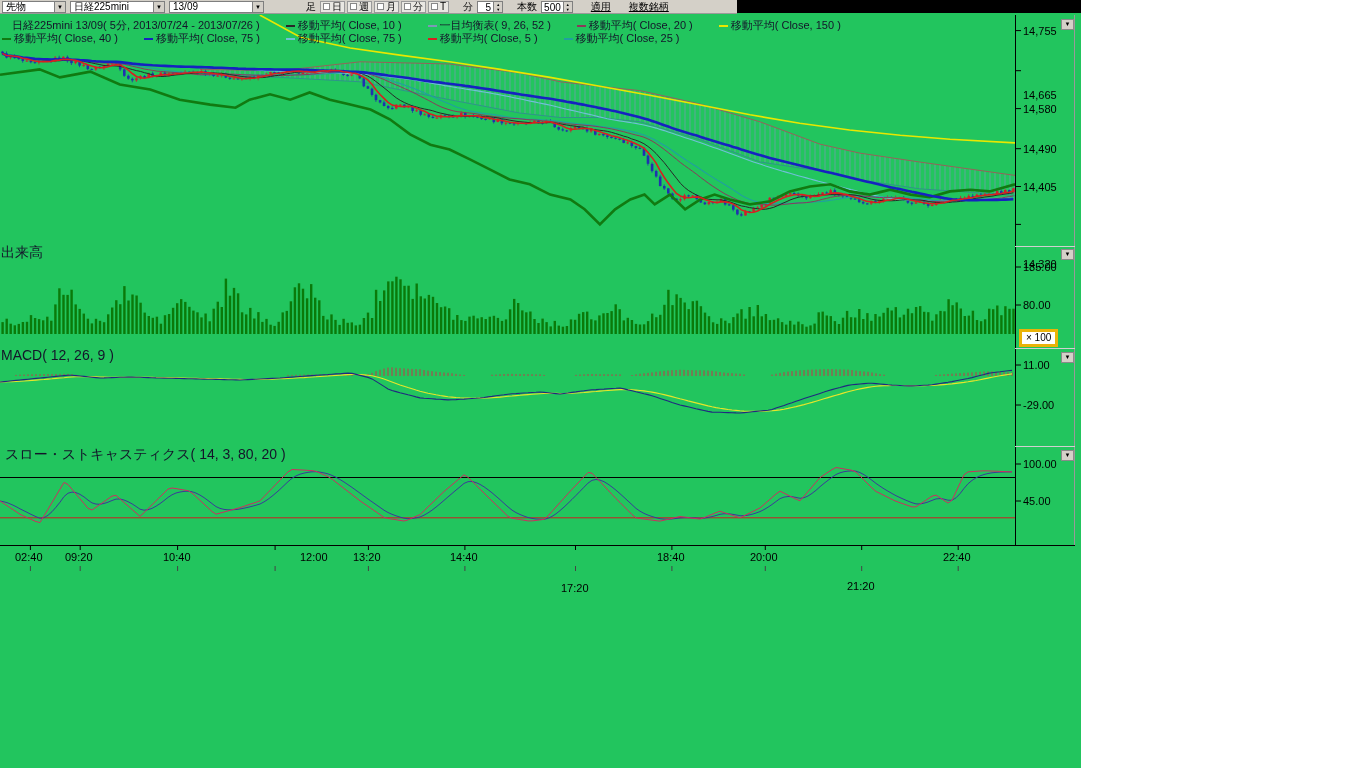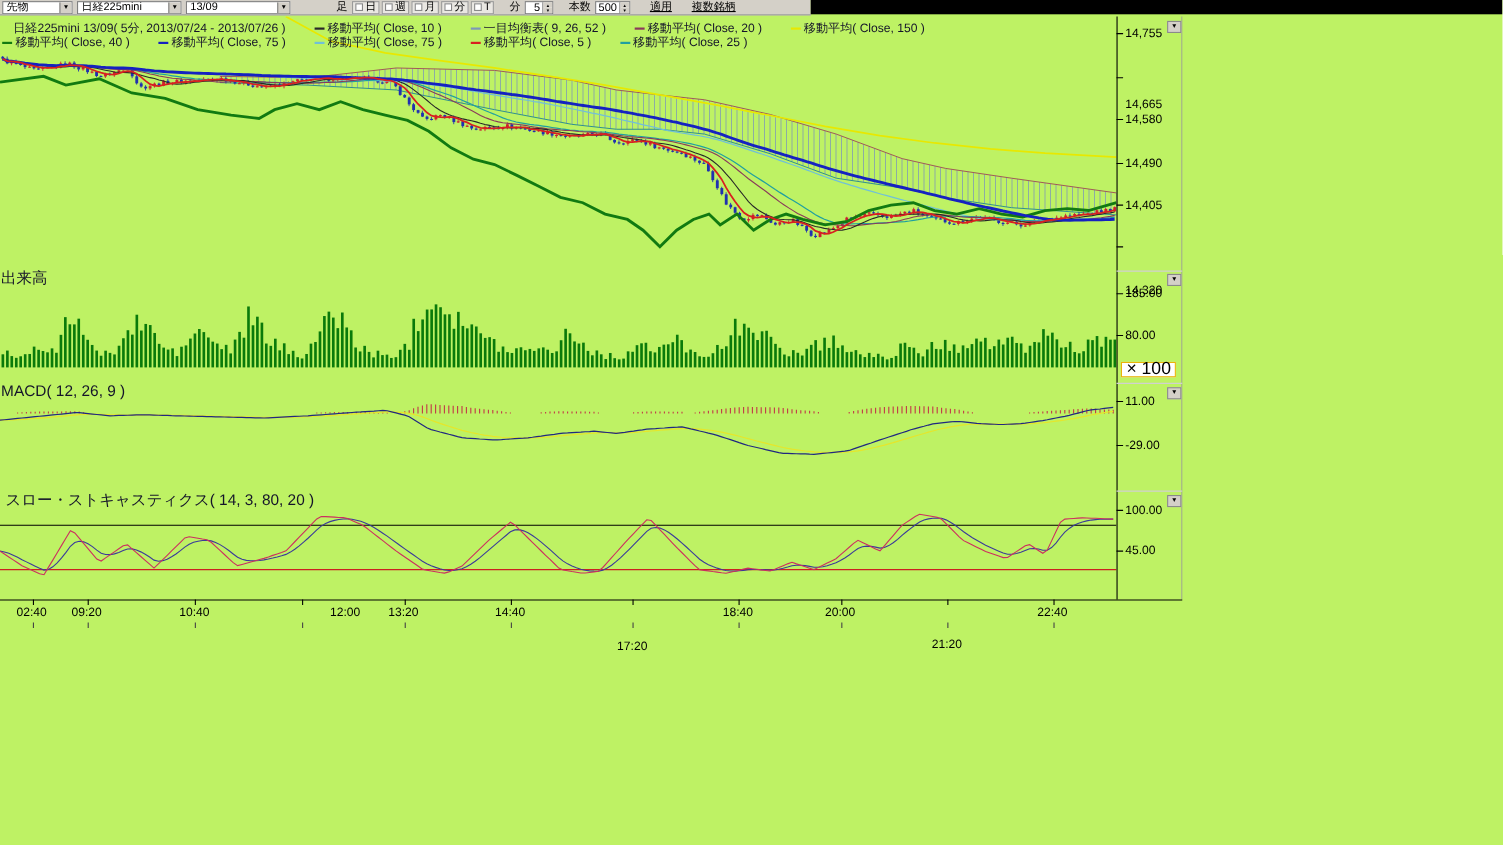--- a/index.html
+++ b/index.html
@@ -1,17 +1,17 @@
 <!DOCTYPE html>
 <html><head>
 <meta charset="utf-8">
 <style>
   *{margin:0;padding:0;box-sizing:border-box}
   html,body{width:1366px;height:768px;background:#ffffff;font-family:"Liberation Sans","DejaVu Sans",sans-serif;color:#000}
-  #app{position:relative;width:1366px;height:768px;overflow:hidden;background:#bef264}
+  #app{position:relative;width:1081px;height:768px;overflow:hidden;background:#22c55e}
   #chart-svg{position:absolute;left:0;top:0;z-index:1}
   
   #toolbar{position:absolute;left:0;top:0;width:737px;height:14px;background:#d4d0c8;border-bottom:1px solid #9a9a9a;
            display:flex;align-items:center;gap:4px;padding:0 2px;font-size:10px;line-height:12px;z-index:6;white-space:nowrap}
   #titlebar-strip{position:absolute;left:737px;top:0;width:629px;height:13px;background:#000;z-index:6}
   .sel{background:#fff;border:1px solid #7f7f7f;height:12px;display:inline-flex;align-items:center;justify-content:space-between;padding-left:3px;overflow:hidden;cursor:pointer}
   .sel .stxt{white-space:nowrap;overflow:hidden}
   .selarrow{width:11px;height:100%;background:#d4d0c8;border-left:1px solid #7f7f7f;font-size:6px;line-height:11px;text-align:center;flex:none}
   .w1{width:64px}.w2{width:95px}.w3{width:95px}
   .tlabel{font-size:10px}
@@ -27,21 +27,21 @@
   
   .hdr{position:absolute;display:flex;gap:26px;font-size:11px;color:#14142a;white-space:nowrap;z-index:4}
   #header-line1{left:12px;top:18px}
   #header-line2{left:2px;top:31px}
   .hitem{display:inline-flex;align-items:center;gap:3px}
   .swatch{display:inline-block;width:9px;height:2px;flex:none}
   .ptitle{position:absolute;font-size:14px;color:#14142a;z-index:4;white-space:nowrap}
   #vol-title{left:1px;top:244px}
   #macd-title{left:1px;top:347px}
   #stoch-title{left:5px;top:446px}
-  #vol-mult{position:absolute;left:1019px;top:329px;border:1px solid #eab308;font-size:16px;line-height:12px;padding:0 4px;background:#fff;z-index:4}
+  #vol-mult{position:absolute;left:1019px;top:329px;border:3px solid #eab308;font-size:10px;line-height:12px;padding:0 4px;background:#fff;z-index:4}
   #axis-labels{position:absolute;left:0;top:0;z-index:3}
   .axlab{position:absolute;font-size:11px;color:#000;white-space:nowrap}
   .arrbtn{position:absolute;left:1061px;width:13px;height:11px;background:#d4d0c8;border:1px solid #8a8a8a;
           font-size:6px;line-height:9px;text-align:center;z-index:5;cursor:pointer}
 </style>
 </head>
 <body>
 
 <div id="app">
 

